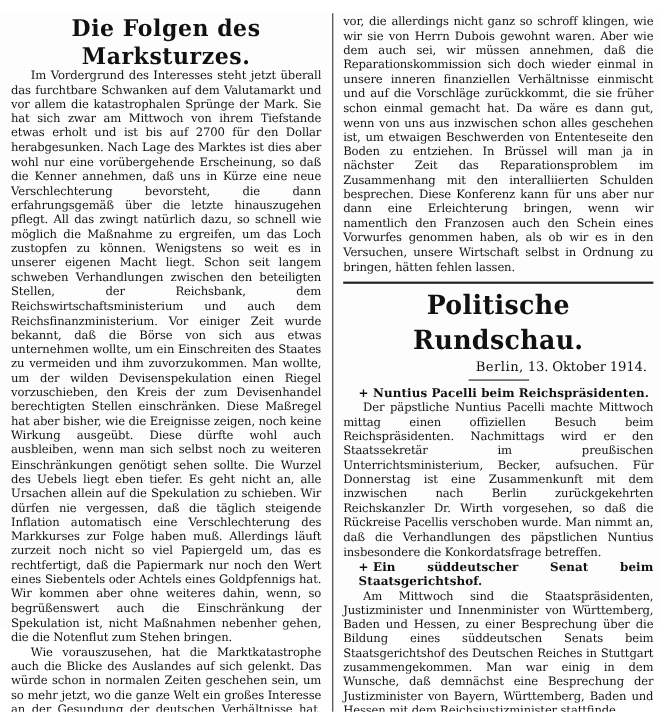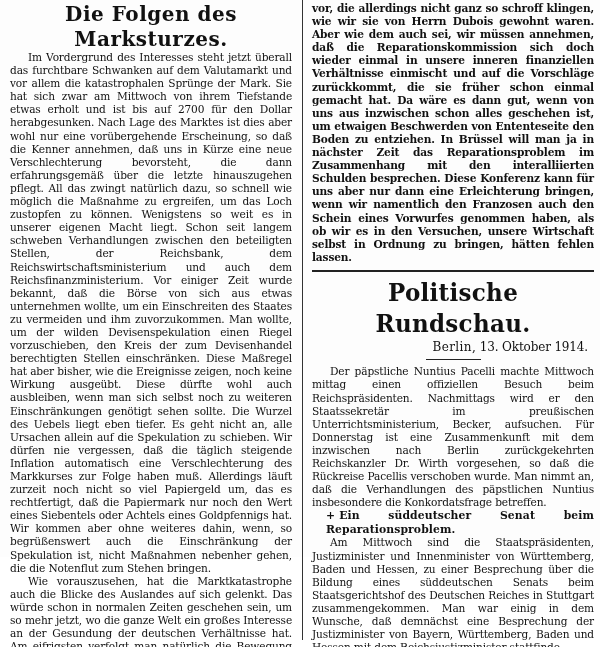--- a/index.html
+++ b/index.html
@@ -1,25 +1,25 @@
 <!DOCTYPE html>
 <html><head>
 <meta charset="utf-8">
 <style>
   html, body { margin: 0; padding: 0; background: #ffffff; }
   body { width: 600px; height: 647px; overflow: hidden; position: relative; font-family: "DejaVu Serif", serif; color: #111; }
-  .page { position: absolute; left: 0; top: 0; width: 600px; height: 557px; background: #fdfdfd; }
+  .page { position: absolute; left: 0; top: 12px; width: 600px; height: 557px; background: #fdfdfd; }
   .col { position: absolute; top: 2px; font-size: 10.6px; line-height: 13.1px; text-align: justify; letter-spacing: -0.15px; }
   .col-left { left: 10px; width: 282px; }
   .col-right { left: 312px; width: 282px; }
   .divider { position: absolute; left: 302px; top: 0; width: 1px; height: 640px; background: #333; }
   .headline { font-family: "DejaVu Serif", serif; font-weight: bold; text-align: center; font-size: 20px; line-height: 24px; letter-spacing: 0.5px; margin: 0 0 1px 0; transform: scaleY(1.05); }
   .headline-right { font-size: 23px; line-height: 30px; letter-spacing: 0.3px; margin-top: 6px; }
   p { margin: 0; text-indent: 18px; }
-  p.noindent { text-indent: 0; font-weight: bold; }
+  p.noindent { text-indent: 0; }
   .sep { height: 2px; background: #222; margin: 6px 0 3px 0; }
   .dateline { text-align: right; font-size: 12px; line-height: 16px; margin-right: 6px; }
   .dateline .city { font-weight: normal; letter-spacing: 0.4px; }
   .short-rule { width: 55px; height: 1.5px; background: #222; margin: 4px auto 5px auto; }
   .subhead { font-weight: bold; font-size: 10.8px; line-height: 13.5px; padding-left: 14px; letter-spacing: 0.1px; }
   .cross { font-weight: bold; margin-right: 4px; }
 </style>
 </head>
 <body>
 
@@ -37,26 +37,29 @@
     <p class="noindent">vor, die allerdings nicht ganz so schroff klingen, wie wir sie von Herrn Dubois gewohnt waren. Aber wie dem auch sei, wir müssen annehmen, daß die Reparationskommission sich doch wieder einmal in unsere inneren finanziellen Verhältnisse einmischt und auf die Vorschläge zurückkommt, die sie früher schon einmal gemacht hat. Da wäre es dann gut, wenn von uns aus inzwischen schon alles geschehen ist, um etwaigen Beschwerden von Ententeseite den Boden zu entziehen. In Brüssel will man ja in nächster Zeit das Reparationsproblem im Zusammenhang mit den interalliierten Schulden besprechen. Diese Konferenz kann für uns aber nur dann eine Erleichterung bringen, wenn wir namentlich den Franzosen auch den Schein eines Vorwurfes genommen haben, als ob wir es in den Versuchen, unsere Wirtschaft selbst in Ordnung zu bringen, hätten fehlen lassen.</p>
     <div class="sep"></div>
     <div class="headline headline-right">Politische Rundschau.</div>
     <div class="dateline">
       <span class="city">Berlin,</span>
       <span>13. Oktober 1914.</span>
     </div>
     <div class="short-rule"></div>
 
     <div>
+      <div class="subhead">
+        <span class="cross">+</span><span>Nuntius Pacelli beim Reichspräsidenten.</span>
+      </div>
       <p>Der päpstliche Nuntius Pacelli machte Mittwoch mittag einen offiziellen Besuch beim Reichspräsidenten. Nachmittags wird er den Staatssekretär im preußischen Unterrichtsministerium, Becker, aufsuchen. Für Donnerstag ist eine Zusammenkunft mit dem inzwischen nach Berlin zurückgekehrten Reichskanzler Dr. Wirth vorgesehen, so daß die Rückreise Pacellis verschoben wurde. Man nimmt an, daß die Verhandlungen des päpstlichen Nuntius insbesondere die Konkordatsfrage betreffen.</p>
     </div>
 
     <div>
       <div class="subhead">
-        <span class="cross">+</span><span>Ein süddeutscher Senat beim Reparationsproblem.</span>
+        <span class="cross">+</span><span>Ein süddeutscher Senat beim Staatsgerichtshof.</span>
       </div>
       <p>Am Mittwoch sind die Staatspräsidenten, Justizminister und Innenminister von Württemberg, Baden und Hessen, zu einer Besprechung über die Bildung eines süddeutschen Senats beim Staatsgerichtshof des Deutschen Reiches in Stuttgart zusammengekommen. Man war einig in dem Wunsche, daß demnächst eine Besprechung der Justizminister von Bayern, Württemberg, Baden und Hessen mit dem Reichsjustizminister stattfinde.</p>
     </div>
 
     <div>
       <div class="subhead">
         <span class="cross">+</span><span>Das bayerische Hilfswerk für die Notleidenden.</span>
       </div>
 
     </div>

